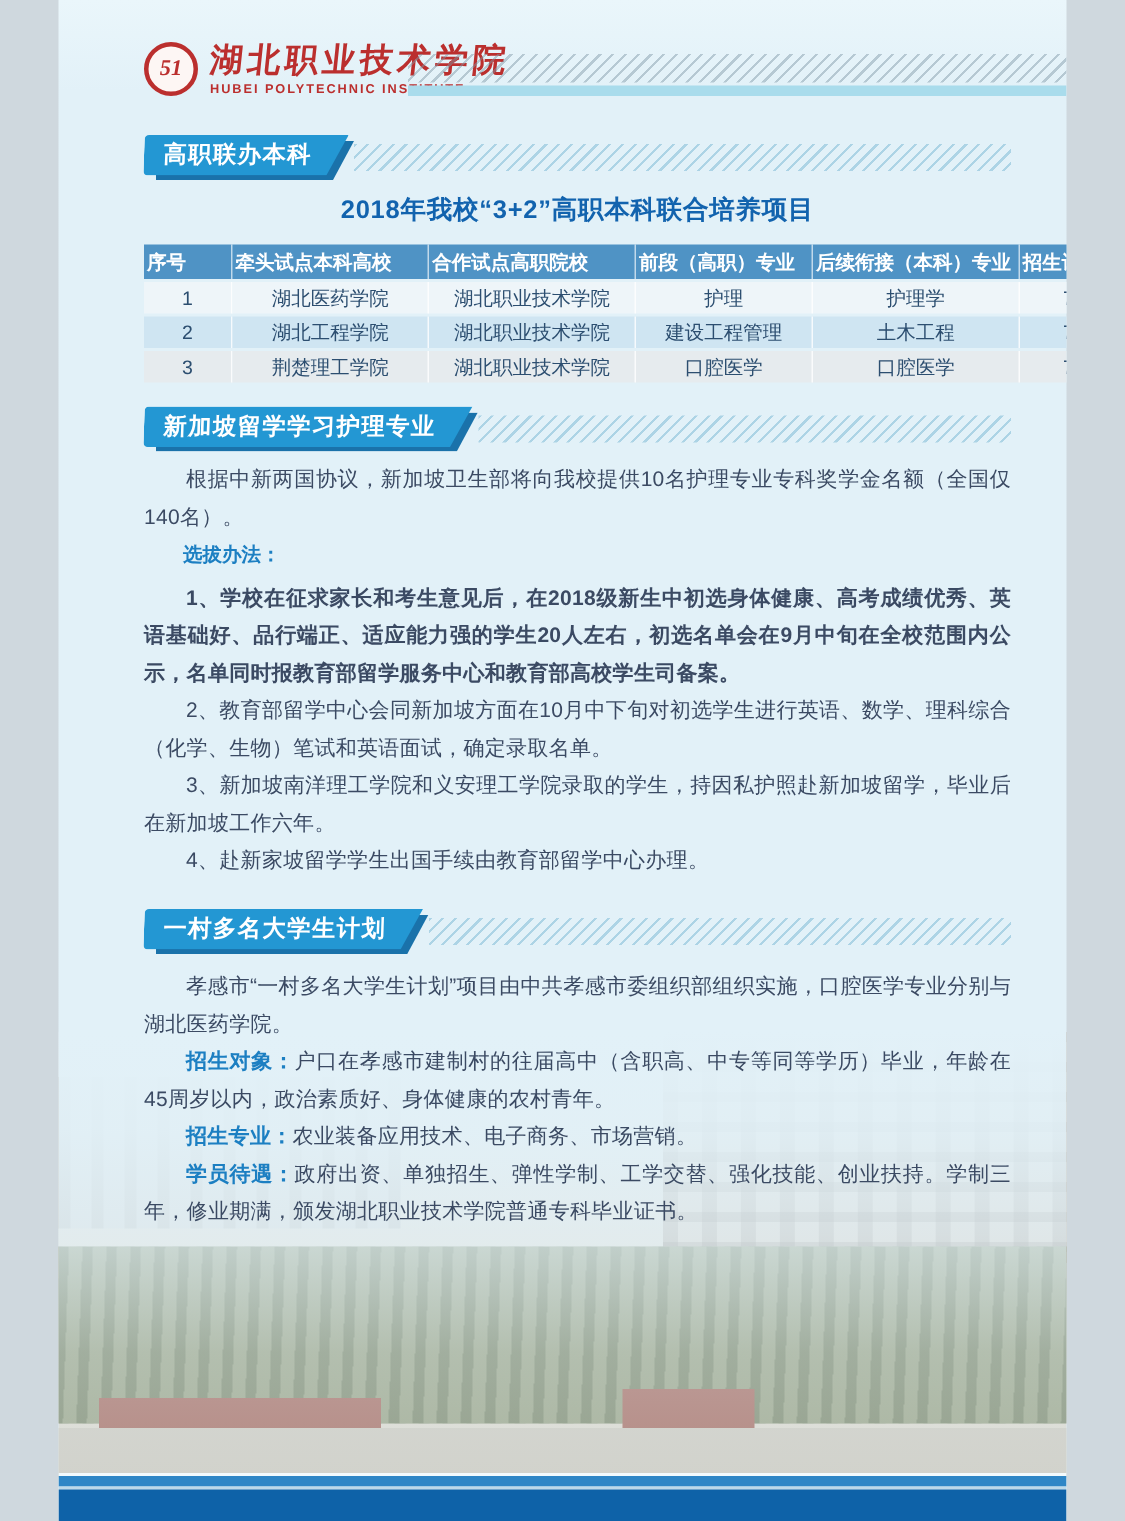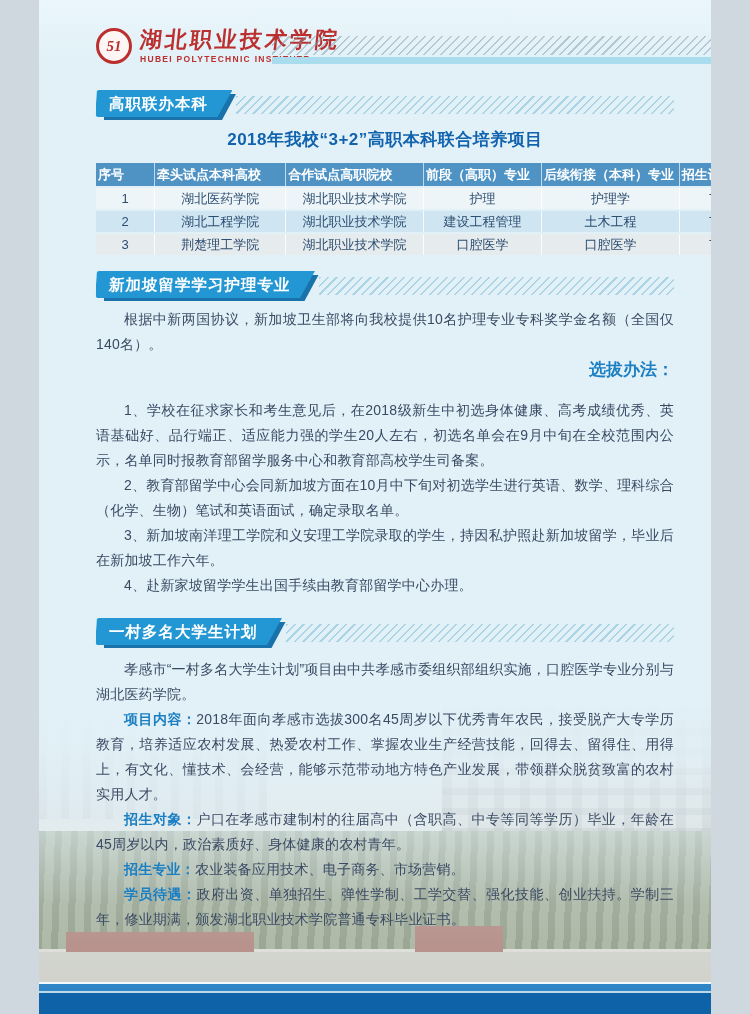--- a/index.html
+++ b/index.html
@@ -78,22 +78,22 @@
   .content{position:relative;z-index:2;}
   .para{
     margin:9px 37px 0 57px;
     font-size:14px;line-height:25px;color:#3b4a63;
     text-indent:2em;text-align:justify;letter-spacing:0.2px;
   }
   .para b.lbl-blue{color:#1c7fc2;font-weight:bold;}
   .para b.lbl-navy{color:#17406b;font-weight:bold;}
   .para.cond{color:#2e75b8;}
   .method-line{
-    margin:0 37px 0 57px;font-size:17px;line-height:25px;
-    text-indent:2em;color:#1c7fc2;font-weight:bold;text-align:right;
+    margin:0 37px 0 57px;font-size:13px;line-height:25px;
+    text-indent:2em;color:#1c7fc2;font-weight:bold;
   }
   
   .tbl-title{
     margin:10px 37px 0 57px;text-align:center;
     font-size:17px;font-weight:bold;color:#1263ae;line-height:26px;
     letter-spacing:0.5px;
   }
   table.program{
     margin:8px 37px 0 57px;width:656px;
     border-collapse:separate;border-spacing:0 2px;
@@ -258,36 +258,35 @@
 
     <div class="tag-row" style="margin-top:14px;">
       <div class="tag-wrap">
         <div class="tag">新加坡留学学习护理专业</div>
       </div>
       <div class="tag-hatch"></div>
     </div>
 
     <p class="para">根据中新两国协议，新加坡卫生部将向我校提供10名护理专业专科奖学金名额（全国仅140名）。</p>
     <div class="method-line">选拔办法：</div>
-    <p class="para" style="margin-top:16px;">1、学校在征求家长和考生意见后，在2018级新生中初选身体健康、高考成绩优秀、英语基础好、品行端正、适应能力强的学生20人左右，初选名单会在9月中旬在全校范围内公示，名单同时报教育部留学服务中心和教育部高校学生司备案。</p>
+    <p class="para" style="margin-top:4px;font-weight:bold;">1、学校在征求家长和考生意见后，在2018级新生中初选身体健康、高考成绩优秀、英语基础好、品行端正、适应能力强的学生20人左右，初选名单会在9月中旬在全校范围内公示，名单同时报教育部留学服务中心和教育部高校学生司备案。</p>
     <p class="para" style="margin-top:0;">2、教育部留学中心会同新加坡方面在10月中下旬对初选学生进行英语、数学、理科综合（化学、生物）笔试和英语面试，确定录取名单。</p>
     <p class="para" style="margin-top:0;">3、新加坡南洋理工学院和义安理工学院录取的学生，持因私护照赴新加坡留学，毕业后在新加坡工作六年。</p>
     <p class="para" style="margin-top:0;">4、赴新家坡留学学生出国手续由教育部留学中心办理。</p>
 
     <div class="spacer-s3"></div>
     <div class="tag-row">
       <div class="tag-wrap">
         <div class="tag">一村多名大学生计划</div>
       </div>
       <div class="tag-hatch"></div>
     </div>
 
     <p class="para" style="margin-top:12px;">孝感市“一村多名大学生计划”项目由中共孝感市委组织部组织实施，口腔医学专业分别与湖北医药学院。</p>
 
-    <p class="para" style="margin-top:0;"><b class="lbl-blue">项目内容：</b><span>2018年面向孝感市选拔300名45周岁以下优秀青年农民，接受脱产大专学历教育，培养适应农村发展、热爱农村工作、掌握农业生产经营技能，回得去、留得住、用得上，有文化、懂技术、会经营，能够示范带动地方特色产业发展，带领群众脱贫致富的农村实用人才。</span></p>
     <p class="para" style="margin-top:0;"><b class="lbl-blue">招生对象：</b><span>户口在孝感市建制村的往届高中（含职高、中专等同等学历）毕业，年龄在45周岁以内，政治素质好、身体健康的农村青年。</span></p>
     <p class="para" style="margin-top:0;"><b class="lbl-blue">招生专业：</b><span>农业装备应用技术、电子商务、市场营销。</span></p>
     <p class="para" style="margin-top:0;"><b class="lbl-blue">学员待遇：</b><span>政府出资、单独招生、弹性学制、工学交替、强化技能、创业扶持。学制三年，修业期满，颁发湖北职业技术学院普通专科毕业证书。</span></p>
 
   </div>
 
   <div class="footer-bars">
     <div class="bar-lt1"></div>
     <div class="bar-mid"></div>
     <div class="bar-lt2"></div>

